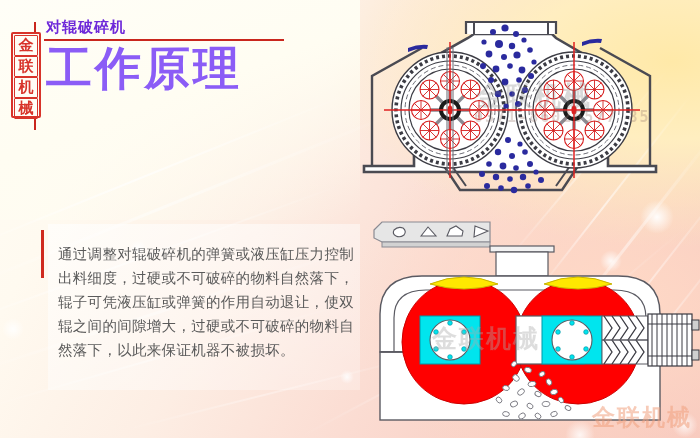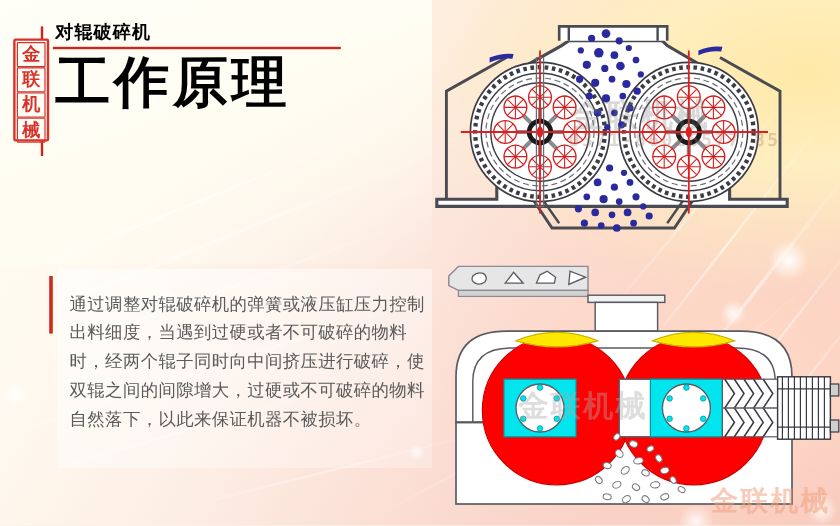--- a/index.html
+++ b/index.html
@@ -43,27 +43,27 @@
     display:block;width:22px;height:19px;line-height:19px;text-align:center;
     font-size:15px;font-weight:bold;color:#d8332a;
     border:1.5px solid #d8332a;border-radius:1px;
     font-family:"DejaVu Sans","Liberation Sans",sans-serif;
   }
   .logo-rule{position:absolute;left:34px;top:22px;width:2px;height:108px;background:#c9261d;}
 
   
   .kicker{
     position:absolute;left:46px;top:18px;
-    font-size:15px;font-weight:bold;color:#000000;letter-spacing:1px;
+    font-size:15px;font-weight:bold;color:#6d28d9;letter-spacing:1px;
     font-family:"DejaVu Sans","Liberation Sans",sans-serif;
   }
   .kicker-rule{position:absolute;left:44px;top:39px;width:240px;height:2px;background:#c9261d;}
   .title{
     position:absolute;left:46px;top:43px;
-    font-size:46px;line-height:50px;font-weight:bold;color:#000000;
+    font-size:46px;line-height:50px;font-weight:bold;color:#8b5cf6;
     letter-spacing:3px;
     font-family:"DejaVu Sans","Liberation Sans",sans-serif;
     text-shadow:1px 1px 0 rgba(255,255,255,.5);
   }
 
   
   .para1{
     position:absolute;left:58px;top:111px;width:292px;
     font-size:14.5px;line-height:27px;color:#5c5c5c;letter-spacing:.5px;
     font-family:"DejaVu Sans","Liberation Sans",sans-serif;
@@ -151,21 +151,21 @@
     <span>械</span>
   </div>
 
   <div class="kicker">对辊破碎机</div>
   <div class="kicker-rule"></div>
   <div class="title">工作原理</div>
 
 
   <div class="panel2"></div>
   <div class="redbar"></div>
-  <div class="para2">通过调整对辊破碎机的弹簧或液压缸压力控制出料细度，当遇到过硬或者不可破碎的物料时，经两个辊子同时向中间挤压进行破碎，使双辊之间的间隙增大，过硬或不可破碎的物料自然落下，以此来保证机器不被损坏。</div>
+  <div class="para2">通过调整对辊破碎机的弹簧或液压缸压力控制出料细度，过硬或不可破碎的物料自然落下，辊子可凭液压缸或弹簧的作用自动退让，使双辊之间的间隙增大，过硬或不可破碎的物料自然落下，以此来保证机器不被损坏。</div>
 
   <div class="schematic">
     <svg width="330" height="190" viewBox="0 0 330 190" xmlns="http://www.w3.org/2000/svg">
       <defs>
         <g id="toothring">
           <circle r="58" fill="#ffffff" stroke="#3c3c44" stroke-width="1.4"></circle>
           <circle r="54" fill="none" stroke="#3c3c44" stroke-width="3.6" stroke-dasharray="3 3"></circle>
           <circle r="49" fill="none" stroke="#3c3c44" stroke-width="1.2"></circle>
           <circle r="45" fill="none" stroke="#6d6d76" stroke-width="1" stroke-dasharray="5 3"></circle>
           <circle r="41" fill="none" stroke="#3c3c44" stroke-width="1.2"></circle>

